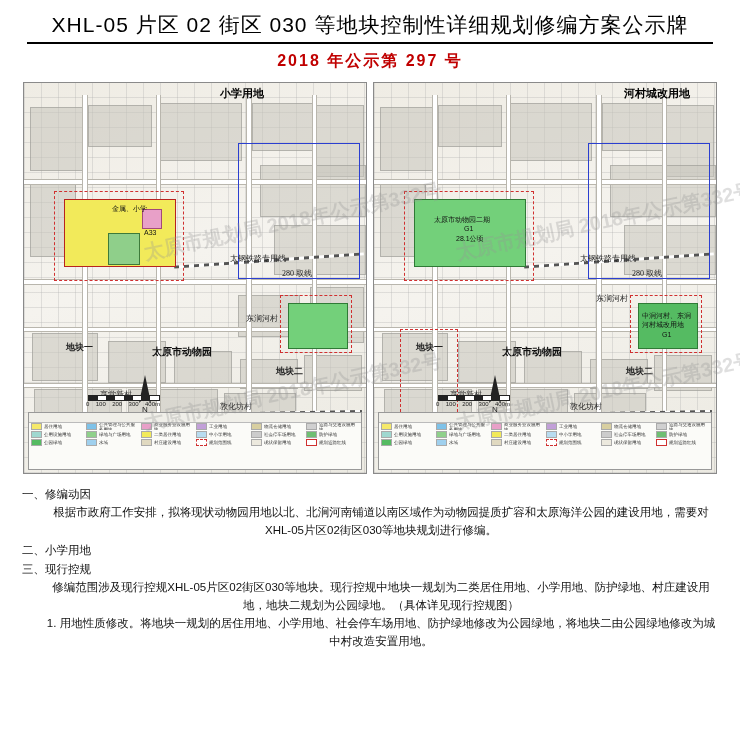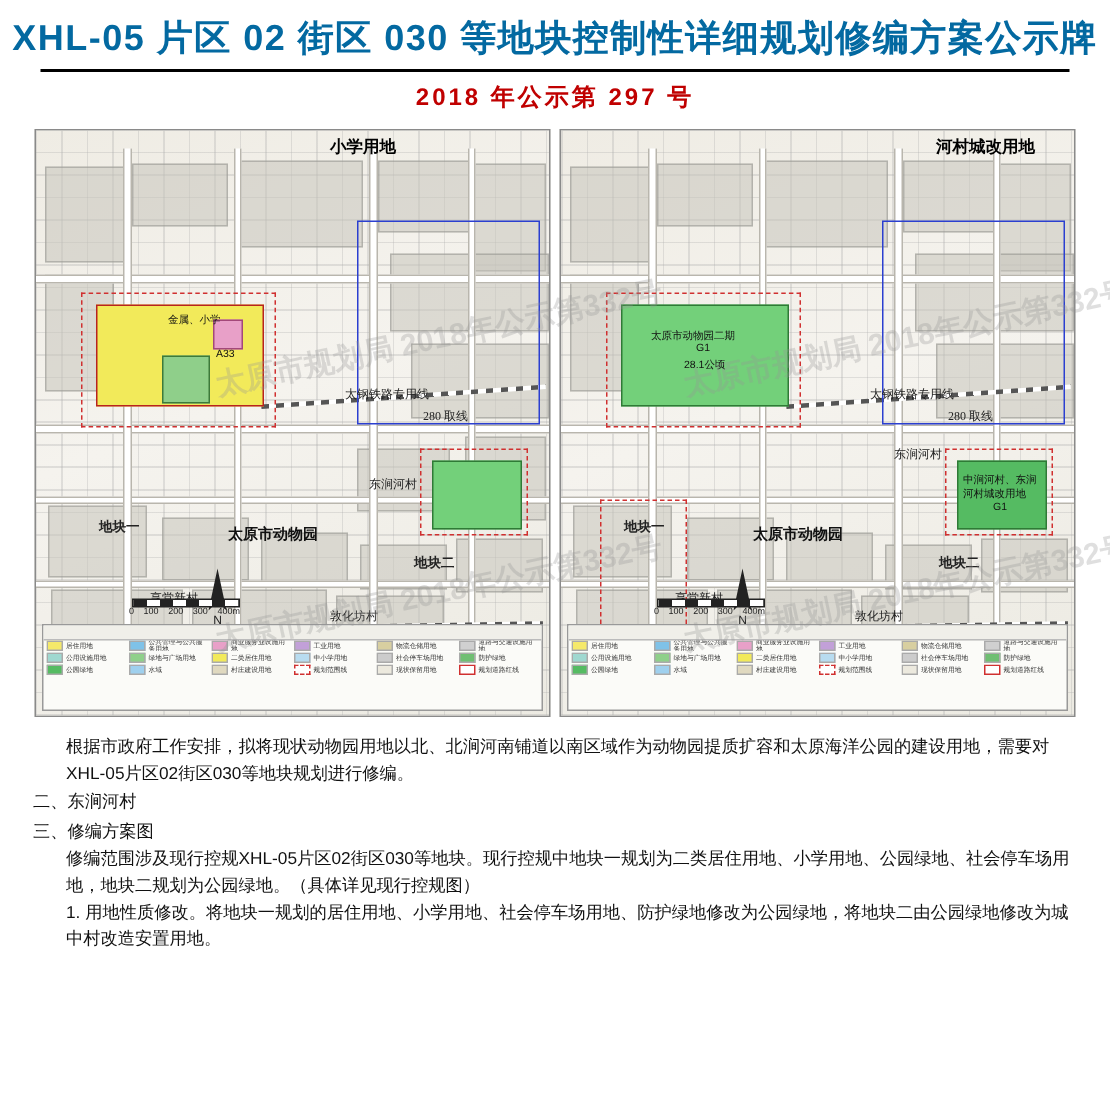--- a/index.html
+++ b/index.html
@@ -21,24 +21,24 @@
     box-sizing: border-box;
     padding: 0;
   }
 
   
   .title-wrap {
     text-align: center;
     padding-top: 12px;
   }
   .main-title {
-    font-size: 24px;
-    font-weight: bold;
+    font-size: 21px;
+    font-weight: normal;
     letter-spacing: 1px;
-    color: #0369a1;
+    color: #000000;
     line-height: 1.2;
   }
   .title-rule {
     width: 686px;
     height: 2px;
     background: #000;
     margin: 5px auto 0 auto;
   }
   .sub-title {
     font-size: 16px;
@@ -233,21 +233,21 @@
   .content {
     margin: 14px 22px 0 22px;
     font-size: 11.5px;
     line-height: 1.55;
     color: #111;
   }
   .sec-title {
     font-size: 11.5px;
     margin-top: 2px;
   }
-  .indent1 { margin-left: 22px; }
+  .indent1 { margin-left: 22px; text-align: center; }
 </style>
 </head>
 <body>
 
 <div class="page">
 
   <div class="title-wrap">
     <div class="main-title">XHL-05 片区 02 街区 030 等地块控制性详细规划修编方案公示牌</div>
     <div class="title-rule"></div>
     <div class="sub-title">2018 年公示第 297 号</div>
@@ -571,24 +571,25 @@
       <div class="map-label right-lbl">河村城改用地</div>
     </div>
 
     <div class="watermark" style="left:118px; top:126px;">太原市规划局 2018年公示第332号</div>
     <div class="watermark" style="left:430px; top:126px;">太原市规划局 2018年公示第332号</div>
     <div class="watermark" style="left:118px; top:296px;">太原市规划局 2018年公示第332号</div>
     <div class="watermark" style="left:430px; top:296px;">太原市规划局 2018年公示第332号</div>
   </div>
 
   <div class="content">
+    <div class="sec-title">一、修编动因</div>
     <div class="indent1">根据市政府工作安排，拟将现状动物园用地以北、北涧河南铺道以南区域作为动物园提质扩容和太原海洋公园的建设用地，需要对XHL-05片区02街区030等地块规划进行修编。</div>
 
-    <div class="sec-title">二、东涧河村</div>
-
-    <div class="sec-title">三、修编方案图</div>
-    <div class="indent1">修编范围涉及现行控规XHL-05片区02街区030等地块。现行控规中地块一规划为二类居住用地、小学用地、公园绿地、社会停车场用地，地块二规划为公园绿地。（具体详见现行控规图）</div>
+    <div class="sec-title">二、小学用地</div>
+
+    <div class="sec-title">三、现行控规</div>
+    <div class="indent1">修编范围涉及现行控规XHL-05片区02街区030等地块。现行控规中地块一规划为二类居住用地、小学用地、防护绿地、村庄建设用地，地块二规划为公园绿地。（具体详见现行控规图）</div>
 
     <div class="indent1">1. 用地性质修改。将地块一规划的居住用地、小学用地、社会停车场用地、防护绿地修改为公园绿地，将地块二由公园绿地修改为城中村改造安置用地。</div>
 
   </div>
 
 </div>
 
 </body></html>

